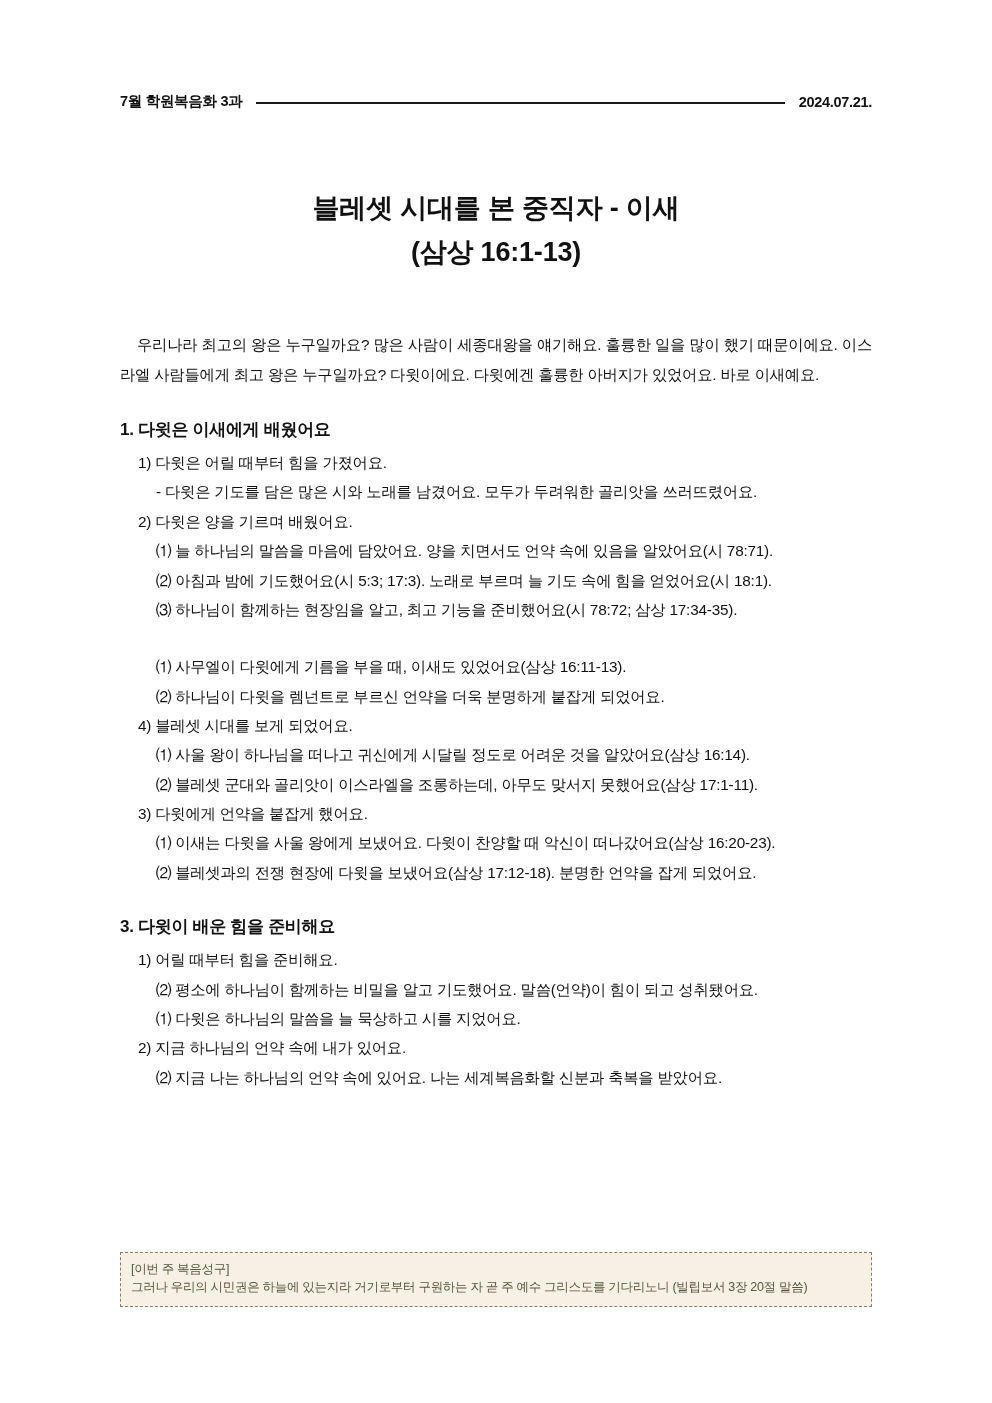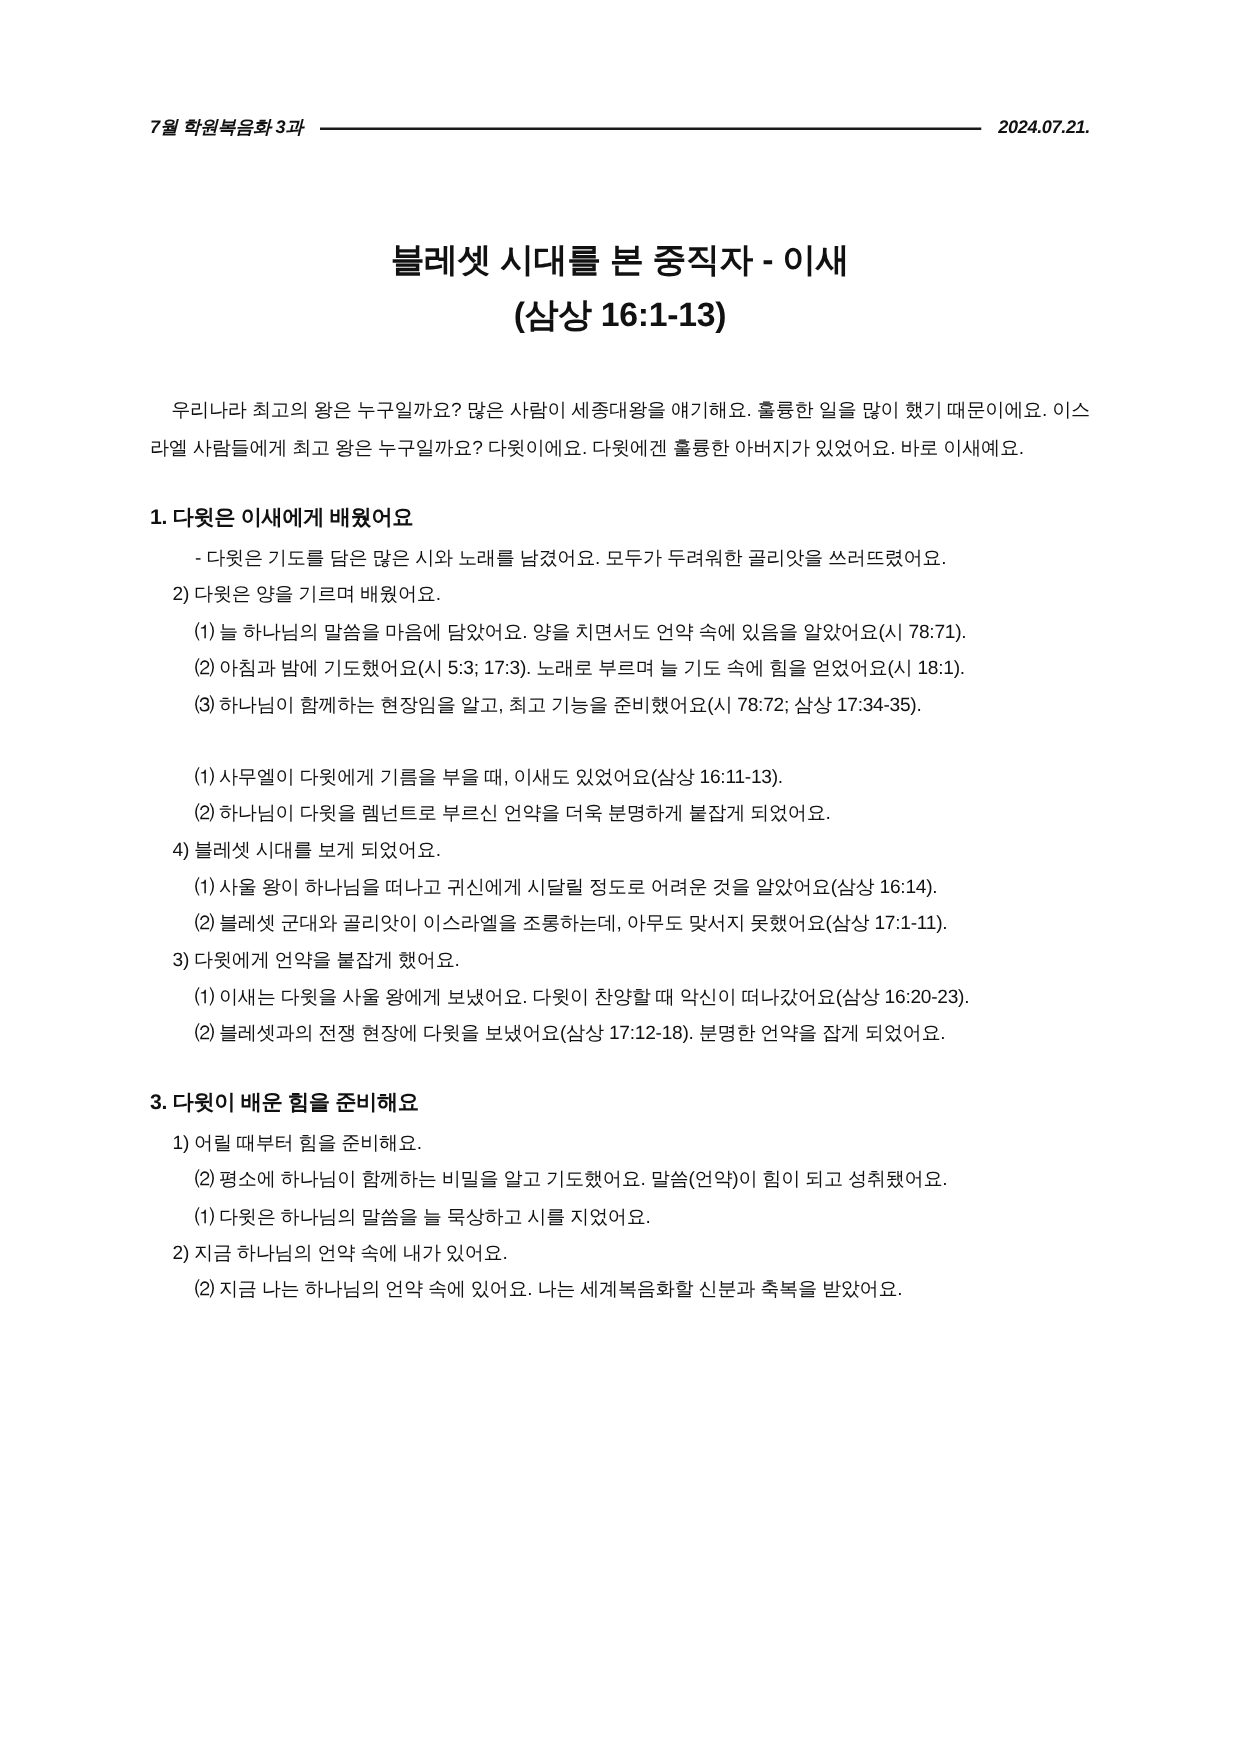--- a/index.html
+++ b/index.html
@@ -24,21 +24,20 @@
   }
 
   
   .header {
     display: flex;
     align-items: center;
     gap: 14px;
     font-size: 14.5px;
     font-weight: bold;
     letter-spacing: -0.3px;
-    font-style: italic;
   }
   .header .rule {
     flex: 1 1 auto;
     height: 0;
     border-top: 2px solid #1a1a1a;
     margin-top: 2px;
   }
   .header .left, .header .right {
     white-space: nowrap;
   }
@@ -48,21 +47,21 @@
     margin-top: 76px;
     text-align: center;
     font-size: 27px;
     font-weight: bold;
     line-height: 1.62;
     letter-spacing: -0.2px;
   }
 
   
   .intro {
-    margin-top: 40px;
+    margin-top: 56px;
     font-size: 15.3px;
     line-height: 1.95;
     text-align: justify;
     text-justify: inter-word;
     text-indent: 17px;
     letter-spacing: -0.2px;
   }
 
   
   .section {
@@ -130,20 +129,21 @@
 
   <div class="title-block">
     <div>블레셋 시대를 본 중직자 - 이새</div>
     <div>(삼상 16:1-13)</div>
   </div>
 
   <p class="intro">우리나라 최고의 왕은 누구일까요? 많은 사람이 세종대왕을 얘기해요. 훌륭한 일을 많이 했기 때문이에요. 이스라엘 사람들에게 최고 왕은 누구일까요? 다윗이에요. 다윗에겐 훌륭한 아버지가 있었어요. 바로 이새예요.</p>
 
   <div class="section">
     <div class="section-title">1. 다윗은 이새에게 배웠어요</div>
+    <div class="lvl1">1) 다윗은 어릴 때부터 힘을 가졌어요.</div>
     <div class="lvl2">- 다윗은 기도를 담은 많은 시와 노래를 남겼어요. 모두가 두려워한 골리앗을 쓰러뜨렸어요.</div>
     <div class="lvl1">2) 다윗은 양을 기르며 배웠어요.</div>
     <div class="lvl3">⑴ 늘 하나님의 말씀을 마음에 담았어요. 양을 치면서도 언약 속에 있음을 알았어요(시 78:71).</div>
     <div class="lvl3">⑵ 아침과 밤에 기도했어요(시 5:3; 17:3). 노래로 부르며 늘 기도 속에 힘을 얻었어요(시 18:1).</div>
     <div class="lvl3">⑶ 하나님이 함께하는 현장임을 알고, 최고 기능을 준비했어요(시 78:72; 삼상 17:34-35).</div>
   </div>
 
   <div class="section">
     <div class="lvl3">⑴ 사무엘이 다윗에게 기름을 부을 때, 이새도 있었어요(삼상 16:11-13).</div>
     <div class="lvl3">⑵ 하나님이 다윗을 렘넌트로 부르신 언약을 더욱 분명하게 붙잡게 되었어요.</div>
@@ -157,14 +157,18 @@
 
   <div class="section">
     <div class="section-title">3. 다윗이 배운 힘을 준비해요</div>
     <div class="lvl1">1) 어릴 때부터 힘을 준비해요.</div>
     <div class="lvl3">⑵ 평소에 하나님이 함께하는 비밀을 알고 기도했어요. 말씀(언약)이 힘이 되고 성취됐어요.</div>
     <div class="lvl3">⑴ 다윗은 하나님의 말씀을 늘 묵상하고 시를 지었어요.</div>
     <div class="lvl1">2) 지금 하나님의 언약 속에 내가 있어요.</div>
     <div class="lvl3">⑵ 지금 나는 하나님의 언약 속에 있어요. 나는 세계복음화할 신분과 축복을 받았어요.</div>
   </div>
 
+  <div class="verse-box">
+    <div class="verse-label">[이번 주 복음성구]</div>
+    <div class="verse-text">그러나 우리의 시민권은 하늘에 있는지라 거기로부터 구원하는 자 곧 주 예수 그리스도를 기다리노니 (빌립보서 3장 20절 말씀)</div>
+  </div>
 
 </div>
 
 </body></html>

